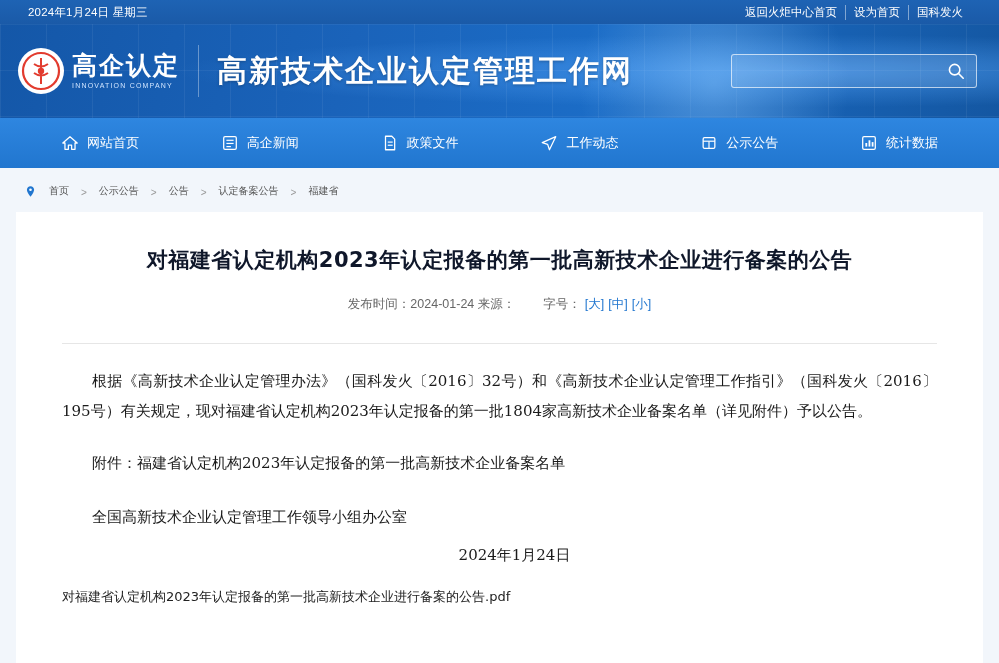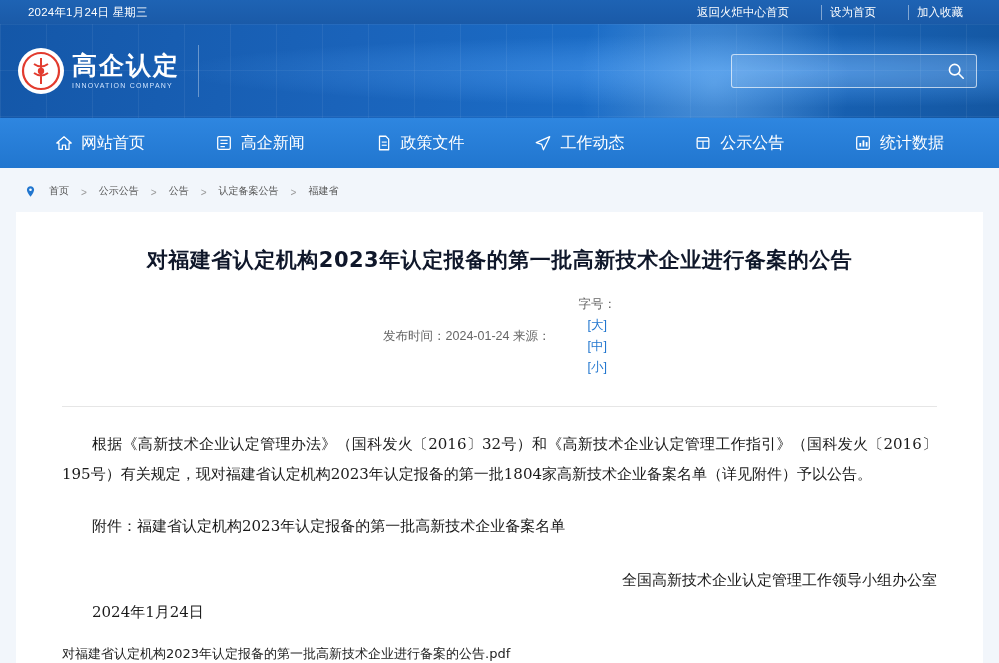--- a/index.html
+++ b/index.html
@@ -14,21 +14,21 @@
   
   .topbar {
     height: 24px;
     background: linear-gradient(to bottom, #1e63b4, #1a5aa8);
     display: flex; align-items: center; justify-content: space-between;
     padding: 0 28px;
     color: #ffffff;
     font-size: 11.5px;
   }
   .topbar .date { letter-spacing: 0.2px; }
-  .topbar .links { display: flex; align-items: center; gap: 24px; }
+  .topbar .links { display: flex; align-items: center; }
   .topbar .links a {
     color: #ffffff; text-decoration: none; padding: 0 8px;
     border-left: 1px solid rgba(255,255,255,0.45);
   }
   .topbar .links a:first-child { border-left: none; }
 
   
   .banner {
     position: relative;
     height: 94px;
@@ -105,21 +105,21 @@
 
   
   .nav {
     height: 50px;
     background: linear-gradient(to bottom, #2e86e0, #2176cf);
     display: flex; align-items: center; justify-content: space-around;
     padding: 0 20px;
   }
   .nav-item {
     display: flex; align-items: center; gap: 8px;
-    color: #ffffff; font-size: 16px; cursor: pointer;
+    color: #ffffff; font-size: 13px; cursor: pointer;
     padding: 0 6px;
     font-family: "DejaVu Sans", sans-serif;
   }
   .nav-item .nav-ico { display: flex; align-items: center; }
 
   
   .content-wrap {
     background: #f2f6fb;
     padding: 16px 0 0 0;
     height: calc(663px - 24px - 94px - 50px);
@@ -145,56 +145,56 @@
     color: #0f172a;
     letter-spacing: 0.5px;
     font-family: "DejaVu Sans", sans-serif;
   }
   .doc-meta {
     display: flex; align-items: center; justify-content: center; gap: 28px;
     margin-top: 22px; padding-bottom: 30px;
     border-bottom: 1px solid #e6e6e6;
     font-size: 12.5px; color: #666;
   }
-  .doc-meta .fontsize { display: flex; align-items: center; gap: 4px; flex-direction: column; }
+  .doc-meta .fontsize { display: flex; align-items: center; gap: 4px; }
   .doc-meta .fontsize a { color: #2176cf; text-decoration: none; }
 
   .doc-body {
     margin-top: 22px;
     font-size: 15px;
     line-height: 2.0;
     color: #1a1a1a;
     font-family: "DejaVu Serif", serif;
     text-align: justify;
   }
   .doc-body p { text-indent: 2em; }
   .doc-attach { margin-top: 22px; text-indent: 2em; }
   .doc-sign {
-    margin-top: 24px; text-align: right; text-indent: 0;
-  }
-  .doc-date { text-indent: 0; margin-top: 2px; }
+    margin-top: 24px; text-align: left; text-indent: 0;
+  }
+  .doc-date { text-align: center; text-indent: 0; margin-top: 8px; }
   .attach-link {
     margin-top: 18px;
     font-size: 13px;
     color: #222;
     font-family: "DejaVu Sans", sans-serif;
     cursor: pointer;
   }
 </style>
 </head>
 <body>
 
 <div id="page">
 
   <div class="topbar">
     <div class="date">2024年1月24日 星期三</div>
     <div class="links">
       <a href="#">返回火炬中心首页</a>
       <a href="#">设为首页</a>
-      <a href="#">加入收藏</a>
+      <a href="#">国科发火</a>
     </div>
   </div>
 
   <div class="banner">
     <div class="grid-lines"></div>
     <div class="glow"></div>
 
     <div class="logo-block">
       <div class="logo-mark">
         <svg width="40" height="40" viewBox="0 0 40 40">
@@ -204,20 +204,21 @@
         </svg>
       </div>
       <div class="logo-text">
         <div class="logo-cn">高企认定</div>
         <div class="logo-en">INNOVATION COMPANY</div>
       </div>
     </div>
 
     <div class="banner-divider"></div>
 
+    <div class="site-title">高新技术企业认定管理工作网</div>
 
     <div class="search-box">
       <input type="text" placeholder="" style="">
       <button class="search-btn">
         <svg width="18" height="18" viewBox="0 0 20 20">
           <circle cx="8.5" cy="8.5" r="5.8" fill="none" stroke="#ffffff" stroke-width="1.8"></circle>
           <line x1="12.8" y1="12.8" x2="18" y2="18" stroke="#ffffff" stroke-width="1.8" stroke-linecap="round"></line>
         </svg>
       </button>
     </div>

